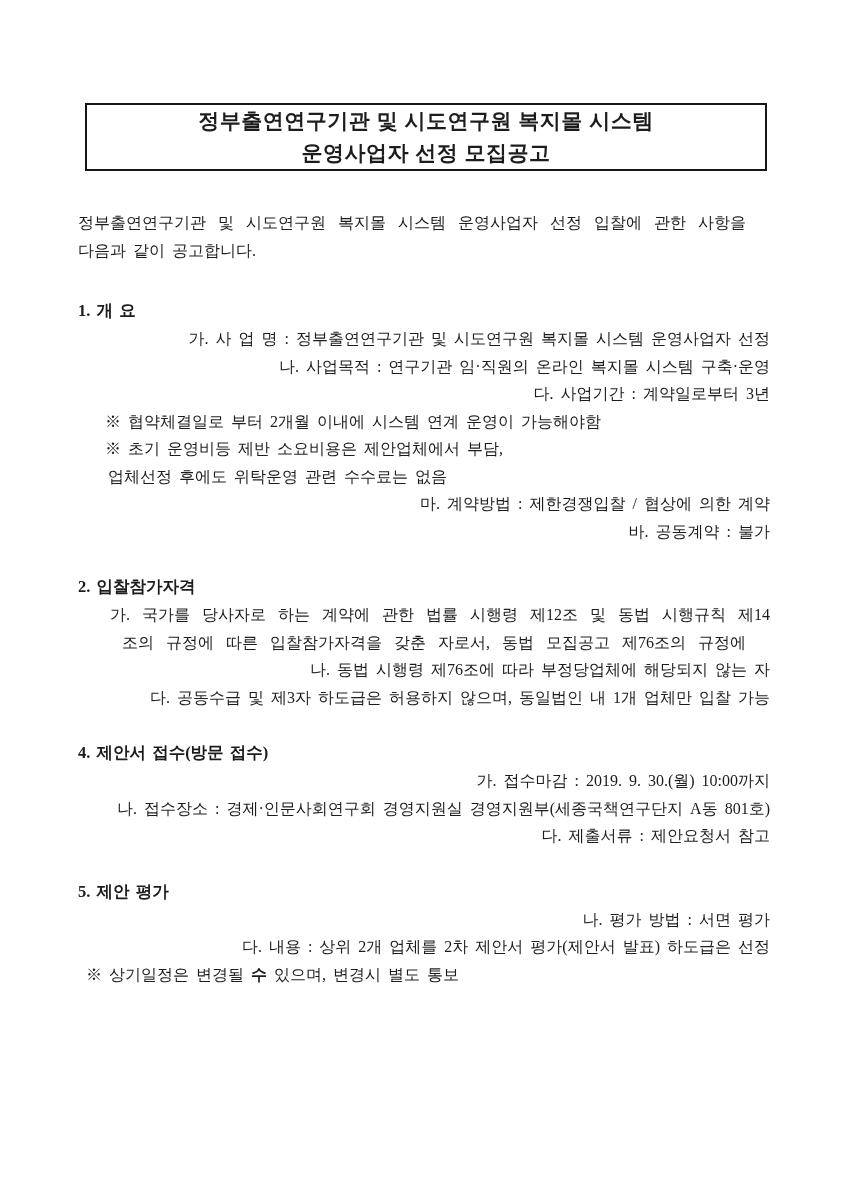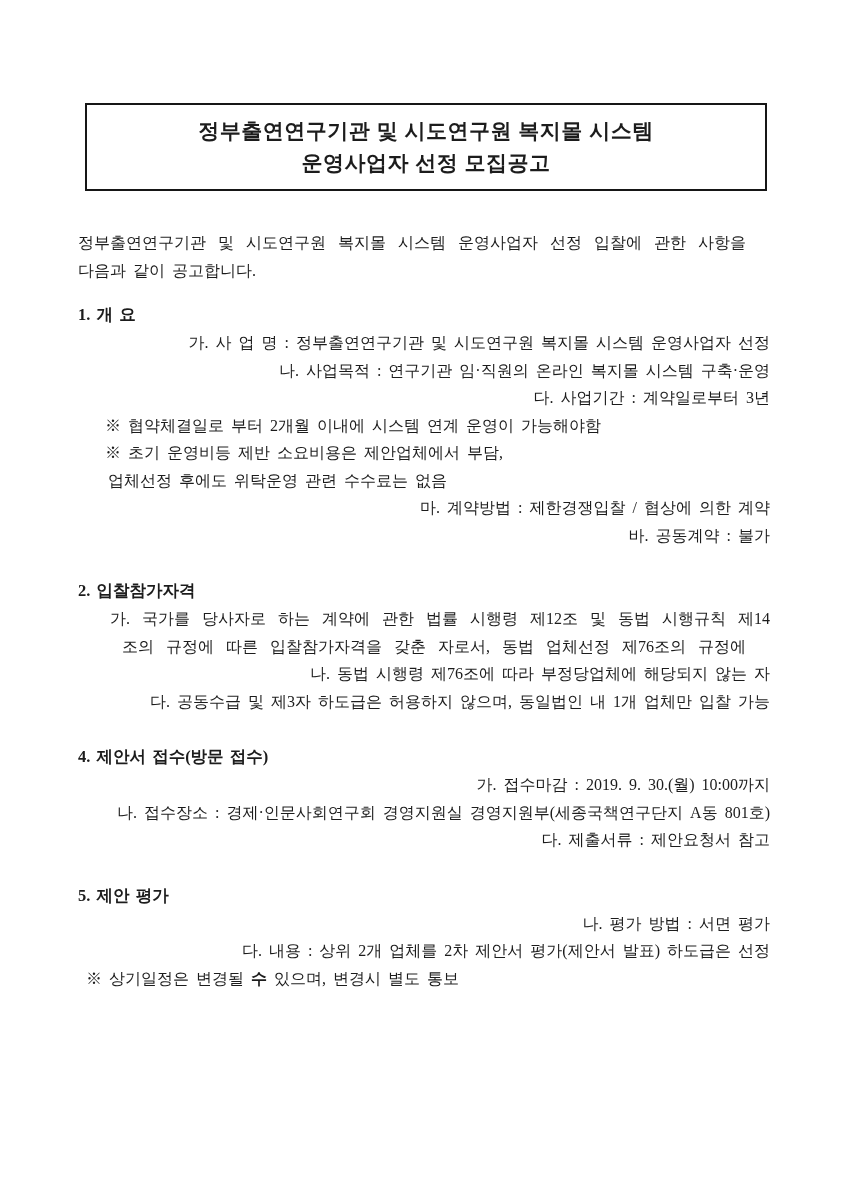--- a/index.html
+++ b/index.html
@@ -8,21 +8,21 @@
     font-family:"Liberation Serif","DejaVu Serif",serif;
     color:#1c1c1c;
   }
   .page {
     width:848px; height:1200px;
     padding:103px 78px 0 78px;
   }
   .title-box {
     margin-left:7px;
     width:682px;
-    height:88px;
+    height:68px;
     border:2px solid #161616;
     display:flex; flex-direction:column;
     justify-content:center; align-items:center;
   }
   .title-line {
     font-family:"Liberation Sans","DejaVu Sans",sans-serif;
     font-weight:700;
     font-size:21px;
     line-height:32px;
     letter-spacing:0.5px;
@@ -38,21 +38,21 @@
   }
   .w1 { word-spacing:8px; }      
   .heading {
     font-size:16.5px;
     font-weight:700;
     line-height:28px;
     white-space:nowrap;
     word-spacing:2px;
   }
   .section { margin-top:28px; }
-  .section.first { margin-top:16px; }
+  .section.first { margin-top:32px; }
   .ind-a    { padding-left:22px;text-align:right; }   
   .ind-star { padding-left:27px; }   
   .ind-cont { padding-left:30px; }   
   .ind-cont2{ padding-left:44px; }   
   .ind-note { padding-left:8px; }    
   .b { font-weight:700; }
 </style>
 </head>
 <body>
 
@@ -76,21 +76,21 @@
     <div class="line ind-star">※ 협약체결일로 부터 2개월 이내에 시스템 연계 운영이 가능해야함</div>
     <div class="line ind-star">※ 초기 운영비등 제반 소요비용은 제안업체에서 부담,</div>
     <div class="line ind-cont">업체선정 후에도 위탁운영 관련 수수료는 없음</div>
     <div class="line ind-a">마. 계약방법 : 제한경쟁입찰 / 협상에 의한 계약</div>
     <div class="line ind-a">바. 공동계약 : 불가</div>
   </div>
 
   <div class="section">
     <div class="heading">2. 입찰참가자격</div>
     <div class="line ind-a w1">가. 국가를 당사자로 하는 계약에 관한 법률 시행령 제12조 및 동법 시행규칙 제14</div>
-    <div class="line ind-cont2 w1">조의 규정에 따른 입찰참가자격을 갖춘 자로서, 동법 업체선정 제76조의 규정에</div>
+    <div class="line ind-cont2 w1">조의 규정에 따른 입찰참가자격을 갖춘 자로서, 동법 모집공고 제76조의 규정에</div>
     <div class="line ind-a">나. 동법 시행령 제76조에 따라 부정당업체에 해당되지 않는 자</div>
     <div class="line ind-a">다. 공동수급 및 제3자 하도급은 허용하지 않으며, 동일법인 내 1개 업체만 입찰 가능</div>
   </div>
 
   <div class="section">
     <div class="heading">4. 제안서 접수(방문 접수)</div>
     <div class="line ind-a">가. 접수마감 : 2019. 9. 30.(월) 10:00까지</div>
     <div class="line ind-a">나. 접수장소 : 경제·인문사회연구회 경영지원실 경영지원부(세종국책연구단지 A동 801호)</div>
     <div class="line ind-a">다. 제출서류 : 제안요청서 참고</div>
   </div>

